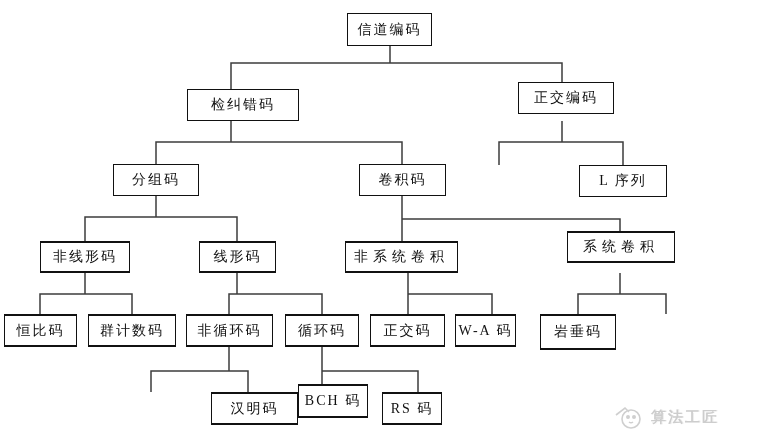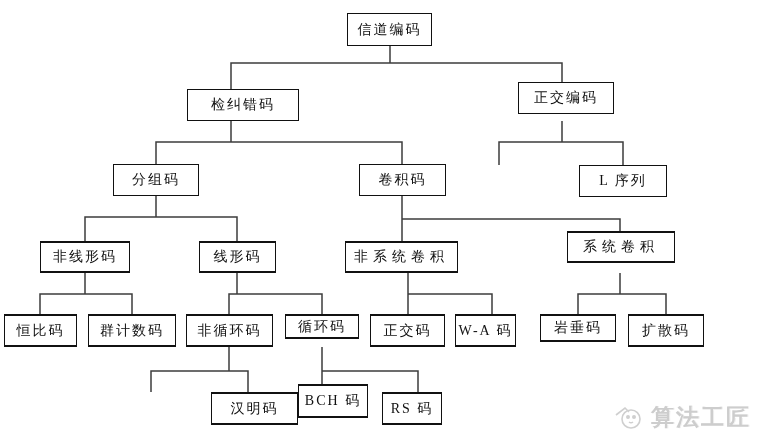--- a/index.html
+++ b/index.html
@@ -45,21 +45,21 @@
     left: 612px;
     top: 399px;
     height: 36px;
     display: flex;
     align-items: center;
     gap: 5px;
     color: #c9c9c9;
   }
   #watermark .wm-text {
     font-family: "Liberation Sans", "DejaVu Sans", sans-serif;
-    font-size: 23px;
+    font-size: 15px;
     font-weight: bold;
     letter-spacing: 2px;
     color: #cdcdcd;
     text-shadow: 0 1px 0 #ffffff, 1px 0 0 #eeeeee;
   }
 </style>
 </head>
 <body>
 
 <div id="stage">
@@ -101,25 +101,24 @@
   <div class="node" style="left:579px;top:165px;width:88px;height:32px">L 序列</div>
 
   <div class="node heavy" style="left:40px;top:241px;width:90px;height:32px">非线形码</div>
   <div class="node heavy" style="left:199px;top:241px;width:77px;height:32px">线形码</div>
   <div class="node heavy wide" style="left:345px;top:241px;width:113px;height:32px">非系统卷积</div>
   <div class="node heavy wide" style="left:567px;top:231px;width:108px;height:32px">系统卷积</div>
 
   <div class="node heavy" style="left:4px;top:314px;width:73px;height:33px">恒比码</div>
   <div class="node heavy" style="left:88px;top:314px;width:88px;height:33px">群计数码</div>
   <div class="node heavy" style="left:186px;top:314px;width:87px;height:33px">非循环码</div>
-  <div class="node heavy" style="left:285px;top:314px;width:74px;height:25px">循环码</div>
+  <div class="node heavy" style="left:285px;top:314px;width:74px;height:33px">循环码</div>
   <div class="node heavy" style="left:370px;top:314px;width:75px;height:33px">正交码</div>
   <div class="node heavy" style="left:455px;top:314px;width:61px;height:33px">W-A 码</div>
-  <div class="node heavy" style="left:540px;top:314px;width:76px;height:28px">岩垂码</div>
-  <div class="node heavy" style="left:628px;top:314px;width:76px;height:33px">扩散码</div>
+  <div class="node heavy" style="left:540px;top:314px;width:76px;height:36px">岩垂码</div>
 
   <div class="node heavy" style="left:211px;top:392px;width:87px;height:33px">汉明码</div>
   <div class="node heavy" style="left:298px;top:384px;width:70px;height:34px">BCH 码</div>
   <div class="node heavy" style="left:382px;top:392px;width:60px;height:33px">RS 码</div>
 
   <div id="watermark">
     <svg width="34" height="28" viewBox="0 0 34 28" xmlns="http://www.w3.org/2000/svg">
       <g fill="none" stroke="#cfcfcf" stroke-width="1.6">
         <circle cx="19" cy="16" r="9"></circle>
         <path d="M4 12 L13 5 L17 9"></path>

